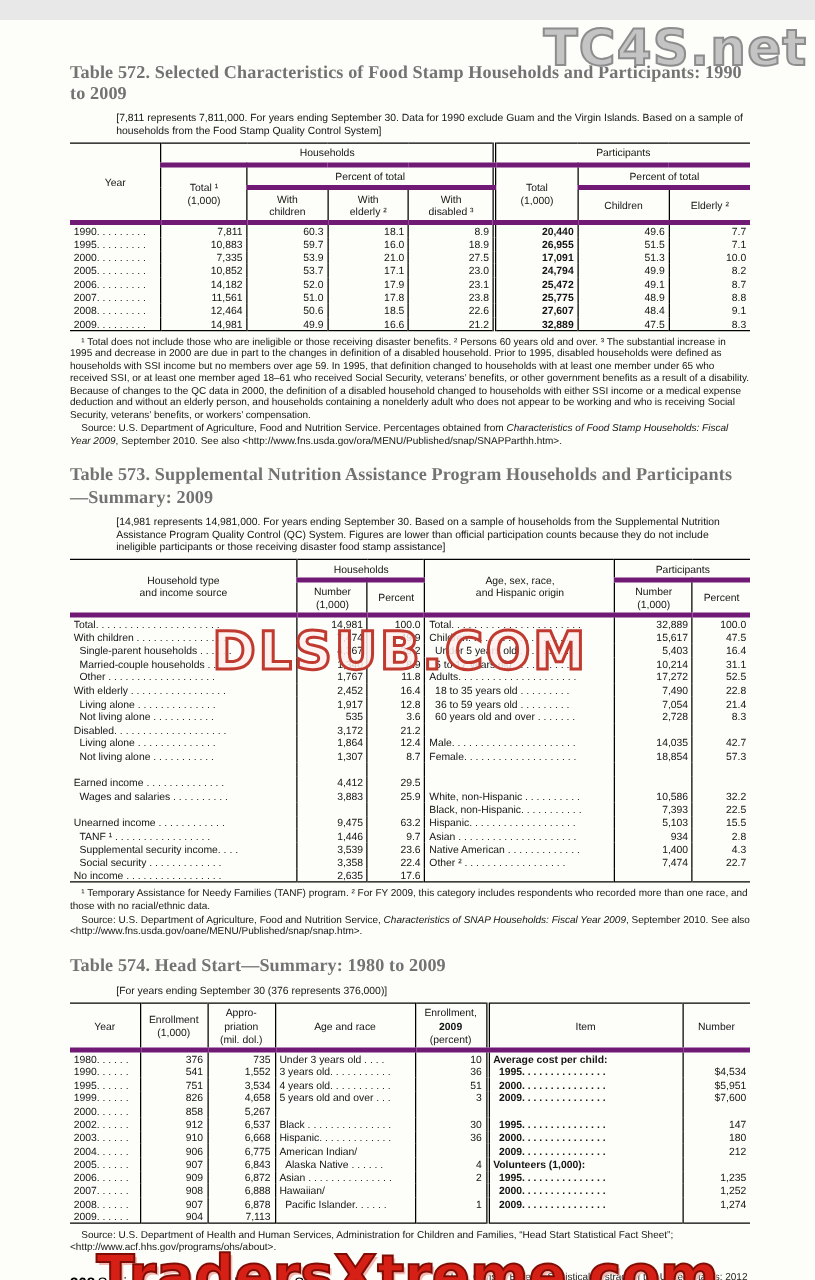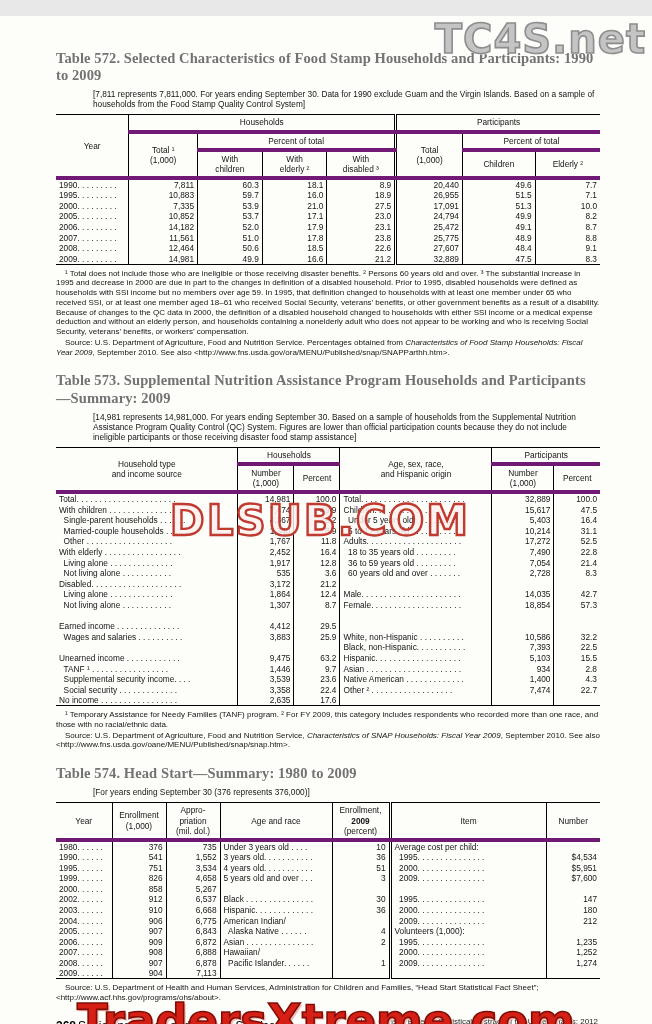--- a/index.html
+++ b/index.html
@@ -25,21 +25,21 @@
   }
   .dtable thead th {
     font-weight:normal; text-align:center; vertical-align:middle;
     padding:2px 3px; border-bottom:4px solid #701a75;
   }
   .dtable td { padding:0 3px; height:10.6px; overflow:hidden; white-space:nowrap; }
   .pre { white-space:pre-line; }
   .lbl { text-align:left; }
   .num { text-align:right; }
   .vl  { border-left:1px solid #000; }
-  .vld { border-left:3px double #000; }
+  .vld { border-left:3px double #000;font-weight:bold; }
   .b   { font-weight:bold; }
 
   .footnote, .source {
     font-size:8px; line-height:1.22; color:#141414; text-indent:9px; margin-bottom:1px;
   }
   .source .it { font-style:italic; }
   .table-block { margin-bottom:15px; }
 
   .page-footer {
     margin-top:16px; display:flex; align-items:baseline; gap:2px;

